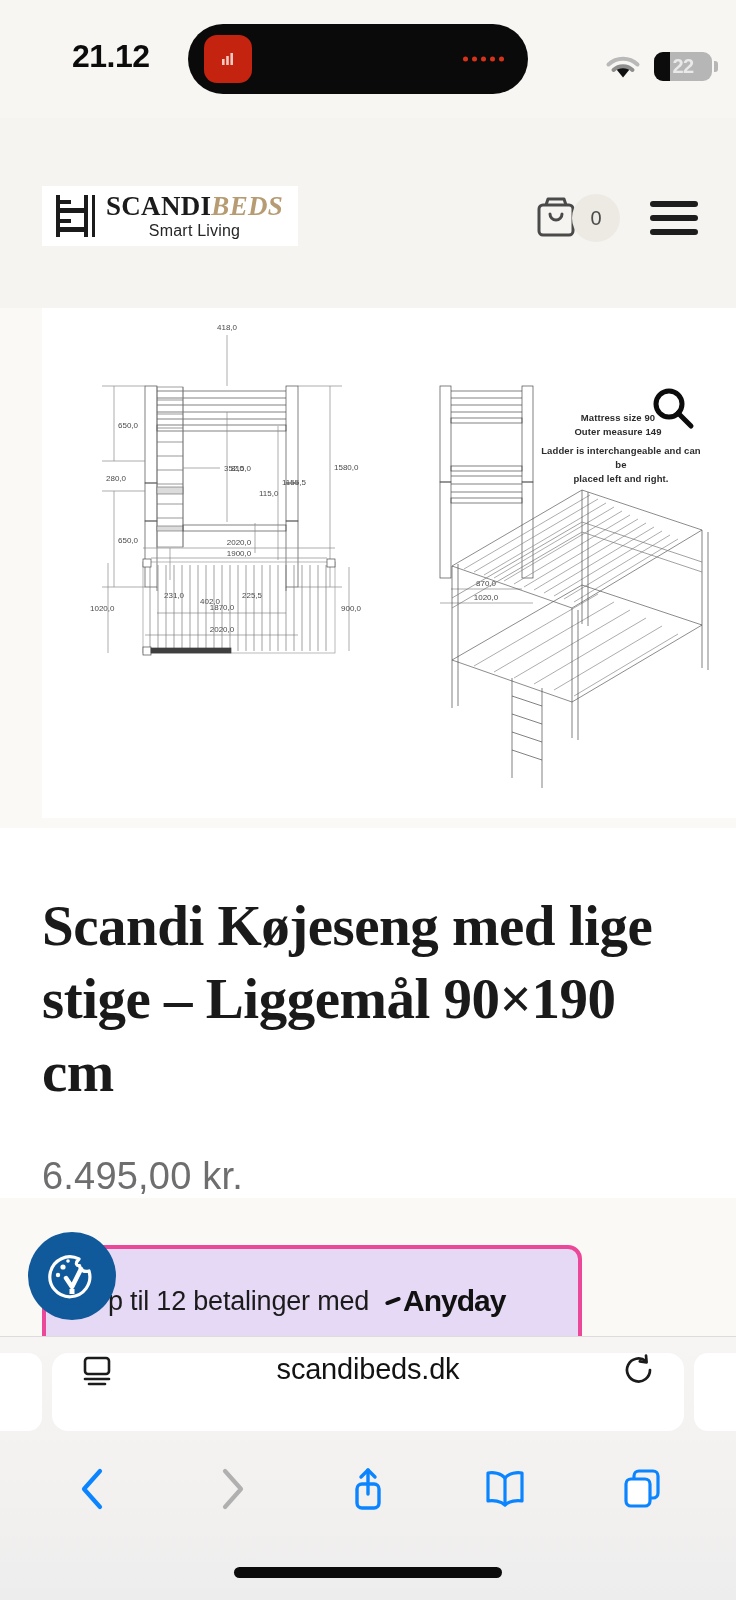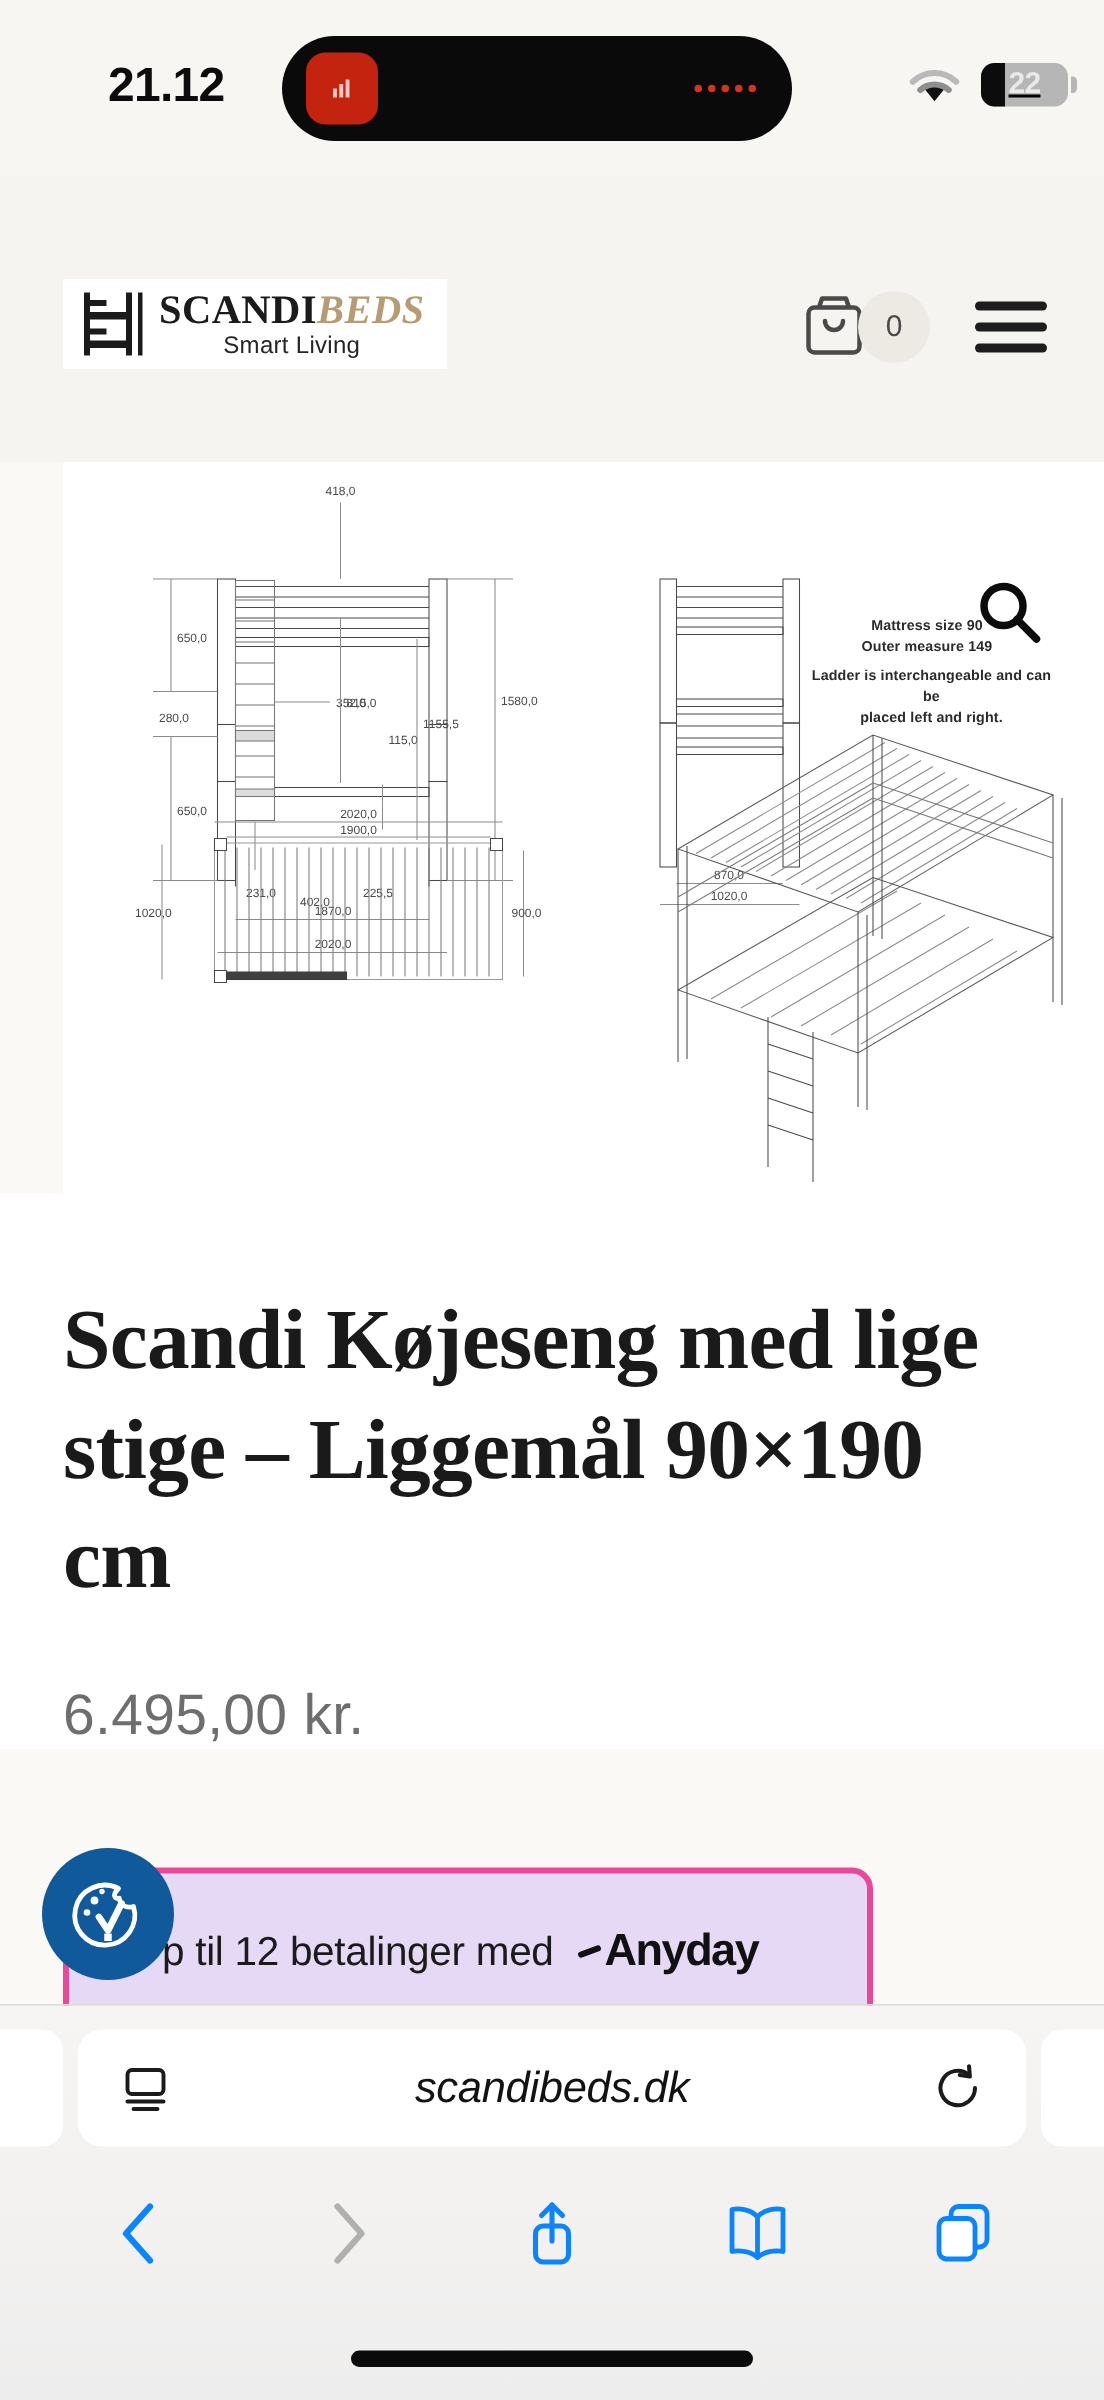--- a/index.html
+++ b/index.html
@@ -62,25 +62,24 @@
     gap: 4px;
   }
   .island-dots i {
     display: block;
     width: 5px; height: 5px;
     background: #d8331a;
     border-radius: 50%;
   }
   .status-right {
     position: absolute;
-    right: 24px; top: 42px;
+    right: 24px; top: 52px;
     display: flex;
     align-items: center;
     gap: 12px;
-    text-decoration: underline;
   }
   .battery {
     position: relative;
     width: 58px; height: 29px;
     border-radius: 9px;
     background: #b6b6b6;
     display: flex;
     align-items: center;
     justify-content: center;
   }
@@ -213,21 +212,21 @@
     font-weight: 700;
     line-height: 1.45;
     letter-spacing: 0.1px;
   }
   .cad-note-1 { left: 506px; top: 103px; width: 140px; }
   .cad-note-2 { left: 496px; top: 136px; width: 166px; }
 
   
   .product-info {
     position: absolute;
-    top: 796px; left: 0;
+    top: 828px; left: 0;
     width: 736px;
     padding: 62px 42px 0 42px;
     background: #ffffff;
   }
   .product-title {
     font-family: "Liberation Serif", serif;
     font-size: 57px;
     line-height: 1.28;
     font-weight: 700;
     color: #1a1a1a;
@@ -312,24 +311,22 @@
     flex: 0 0 auto;
   }
   .tab-ghost.left { margin-left: -24px; }
   .tab-ghost.right { margin-right: -24px; }
   .urlbar {
     flex: 1;
     height: 78px;
     background: #ffffff;
     border-radius: 16px;
     display: flex;
-    align-items: center;
     padding: 0 28px;
     position: relative;
-    font-style: italic;
   }
   .url-text {
     flex: 1;
     text-align: center;
     font-size: 29px;
     color: #121212;
     letter-spacing: -0.2px;
   }
   .toolbar {
     position: absolute;

